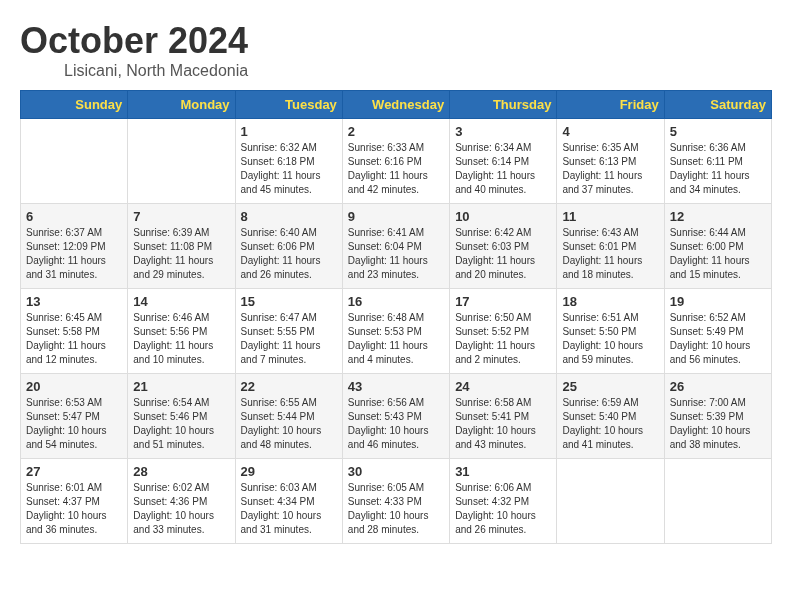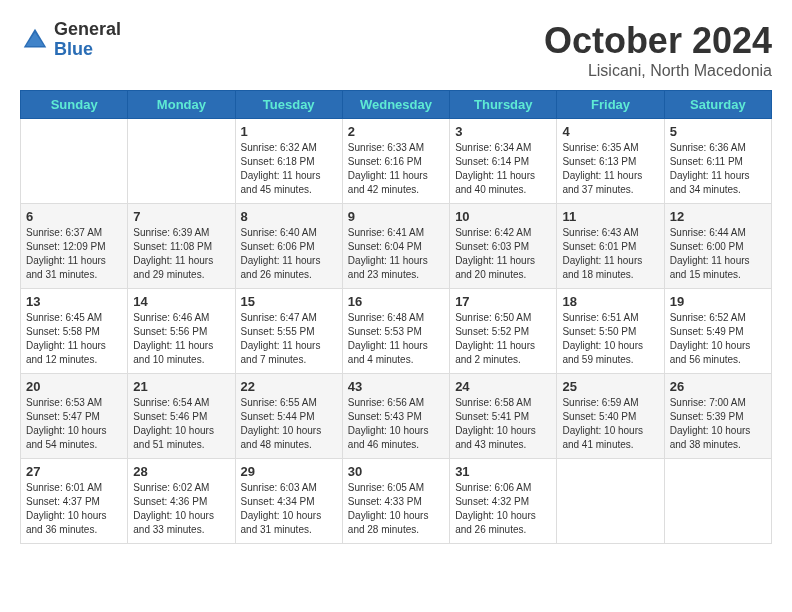--- a/index.html
+++ b/index.html
@@ -52,22 +52,22 @@
       font-size: 16px;
       color: #555;
     }
     table {
       width: 100%;
       border-collapse: collapse;
       table-layout: fixed;
     }
     thead tr th {
       background-color: #2a6db5;
-      color: #5eead4;
-      text-align: center;
+      color: #fde047;
+      text-align: right;
       padding: 6px 5px;
       font-size: 13px;
       font-weight: bold;
       border: 1px solid #1a5da5;
     }
     tbody tr td {
       vertical-align: top;
       padding: 5px;
       font-size: 11px;
       color: #333;
@@ -89,30 +89,20 @@
     .day-info {
       font-size: 10px;
       color: #333;
       line-height: 1.4;
     }
   </style>
 </head>
 <body>
 
 <div class="header-area">
-  <div class="logo">
-    <svg class="logo-icon" viewBox="0 0 40 40">
-      <polygon points="20,5 35,30 5,30" fill="#2a6db5"></polygon>
-      <polygon points="20,10 32,28 8,28" fill="#5599dd" opacity="0.5"></polygon>
-    </svg>
-    <div class="logo-text">
-      <span class="logo-general">General</span>
-      <span class="logo-blue">Blue</span>
-    </div>
-  </div>
   <div class="title-area">
     <div class="month-title">October 2024</div>
     <div class="location-title">Lisicani, North Macedonia</div>
   </div>
 </div>
 
 <table>
   <thead>
     <tr>
     <th>Sunday</th>

